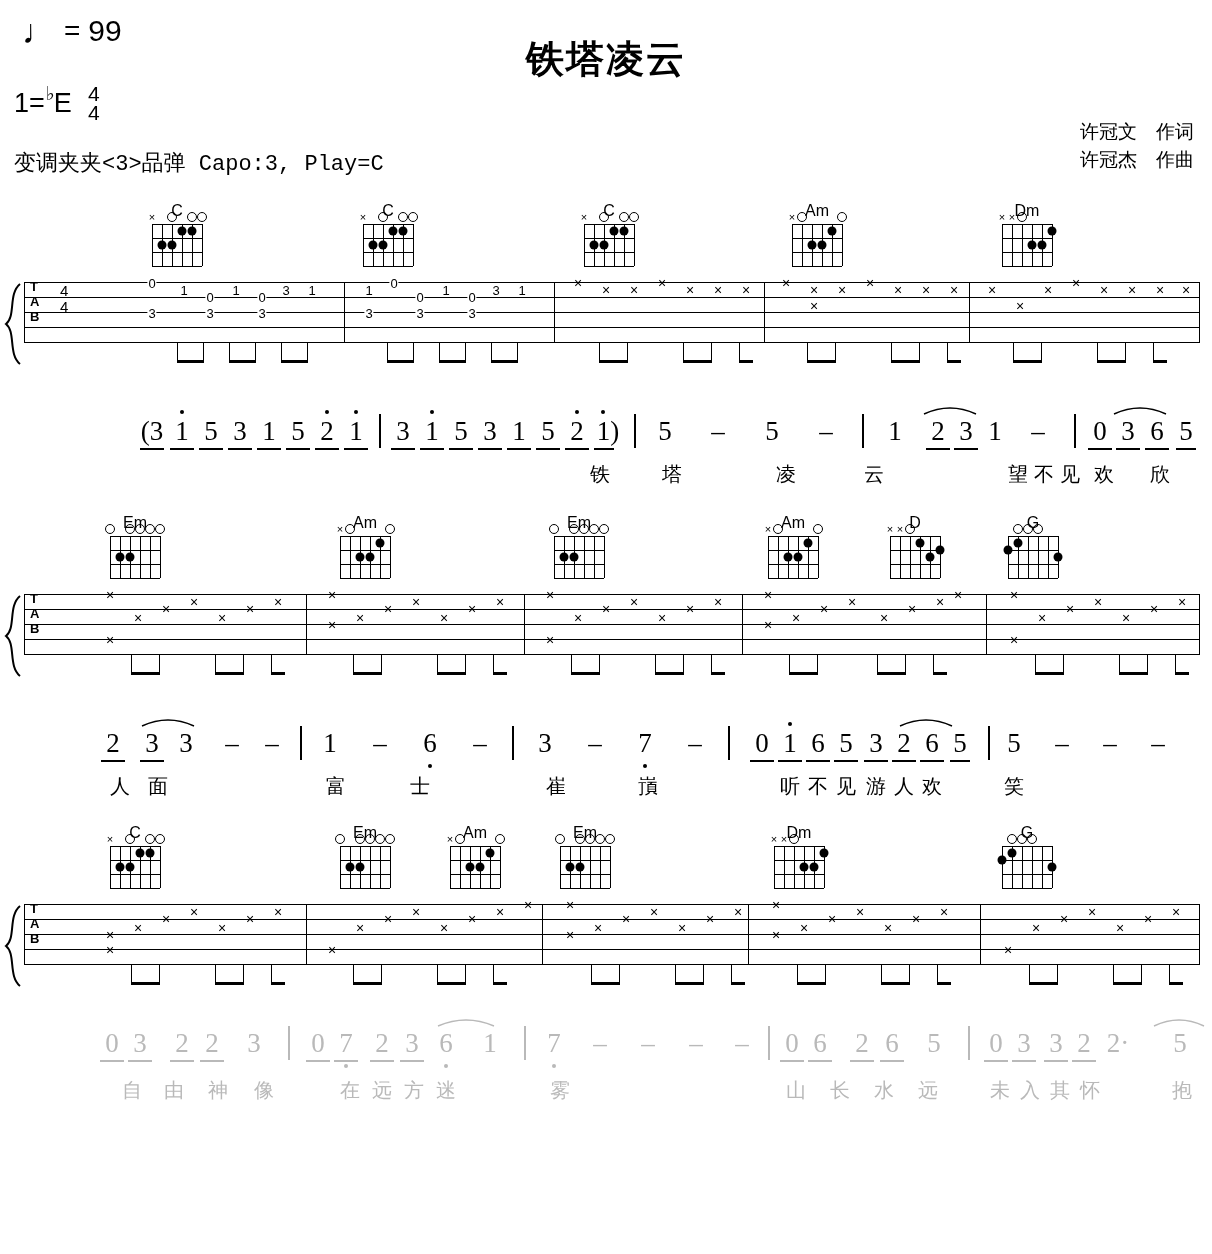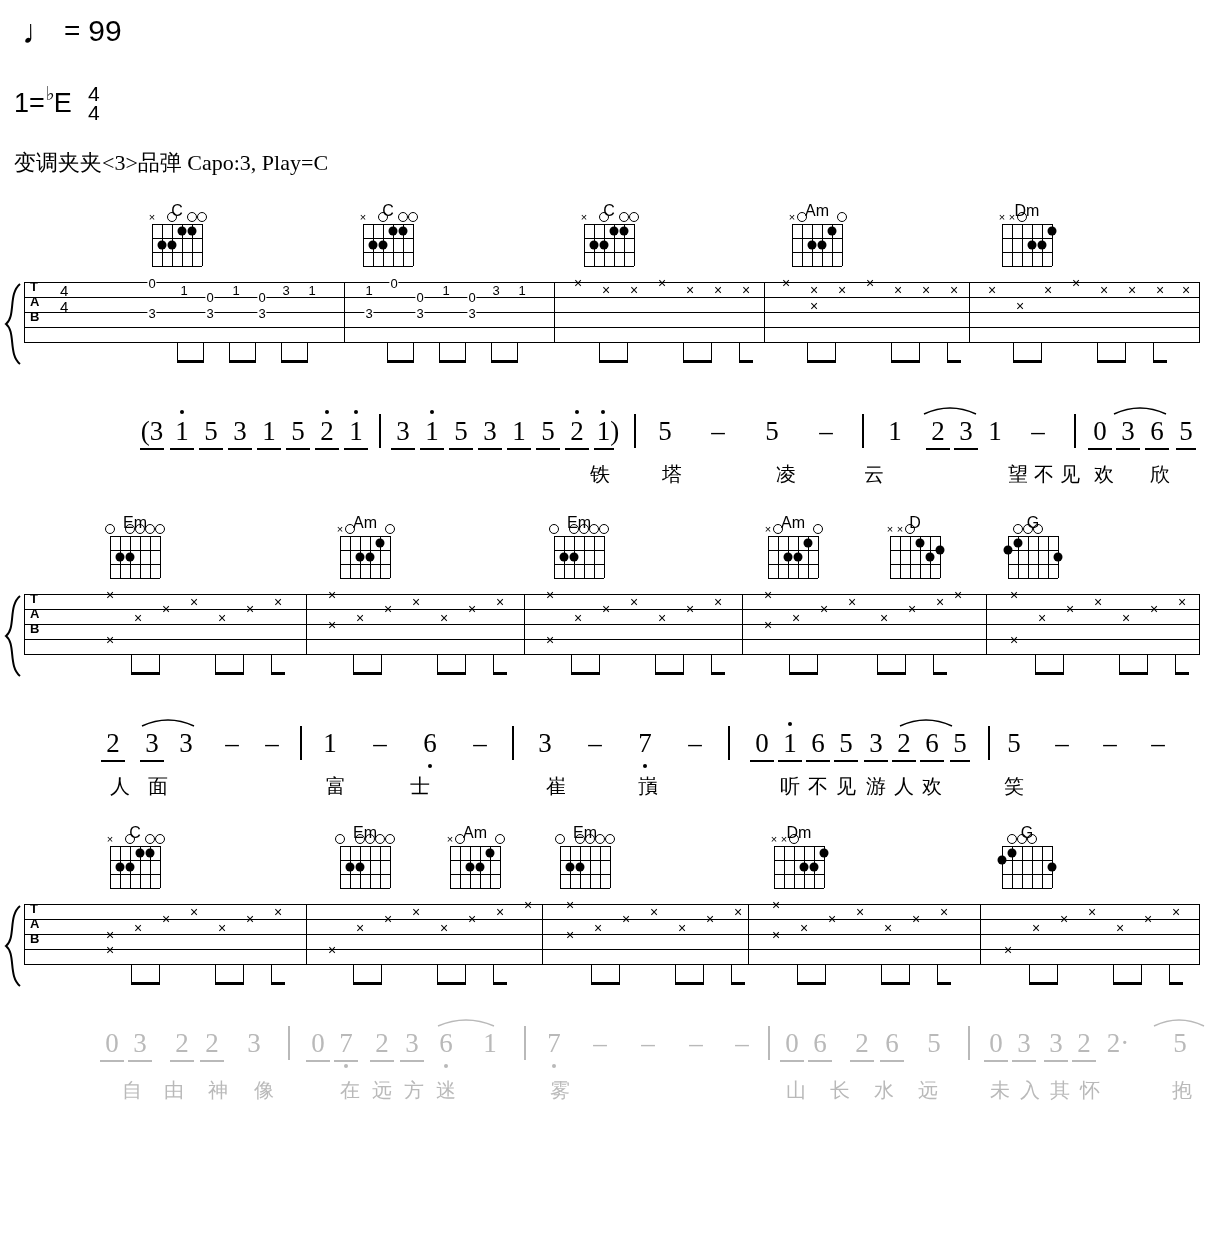--- a/index.html
+++ b/index.html
@@ -11,21 +11,21 @@
   .tempo .note{font-size:34px;line-height:34px;}
   .tempo .eq{font-size:28px;}
   .tempo .bpm{font-size:30px;}
 
   .keysig{position:absolute;left:14px;top:88px;display:flex;align-items:flex-start;font-size:27px;}
   .keysig .one{font-size:27px;}
   .keysig .flat{font-size:19px;position:relative;top:-6px;left:1px;}
   .keysig .letter{font-size:27px;}
   .meter{position:absolute;left:88px;top:84px;text-align:center;line-height:19px;font-size:21px;}
 
-  .capo{position:absolute;left:14px;top:148px;font-size:22px;font-family:Liberation Serif, serif;letter-spacing:0px;}
+  .capo{position:absolute;left:14px;top:148px;font-size:22px;font-family:Liberation Mono, monospace;letter-spacing:0px;}
 
   .title{position:absolute;left:0;top:34px;width:1212px;text-align:center;font-size:38px;font-weight:bold;letter-spacing:2px;}
   .singer{position:absolute;left:0;top:88px;width:1212px;text-align:center;font-size:22px;}
 
   .credits{position:absolute;right:18px;top:118px;text-align:right;font-size:19px;line-height:28px;}
 
   
   .system{position:absolute;left:0;width:1212px;}
   .sysbody{position:relative;width:1212px;}
 
@@ -89,21 +89,26 @@
     <span class="flat">♭</span>
     <span class="letter">E</span>
   </div>
   <div class="meter">
     <div>4</div>
     <div>4</div>
   </div>
 
   <div class="capo">变调夹夹&lt;3&gt;品弹 Capo:3, Play=C</div>
 
-
+  <div class="title">铁塔凌云</div>
+
+  <div class="credits">
+    <div>许冠文　作词</div>
+    <div>许冠杰　作曲</div>
+  </div>
 
   <div class="system" style="top:200px;">
     <div class="sysbody" style="height:290px;">
 
       <div class="chord" style="left:146px;top:24px;">
         <div class="cname">C</div>
         <div class="grid">
           <div class="h" style="top:0px;"></div>
             <div class="h" style="top:14px;"></div>
           <div class="h" style="top:28px;"></div>

